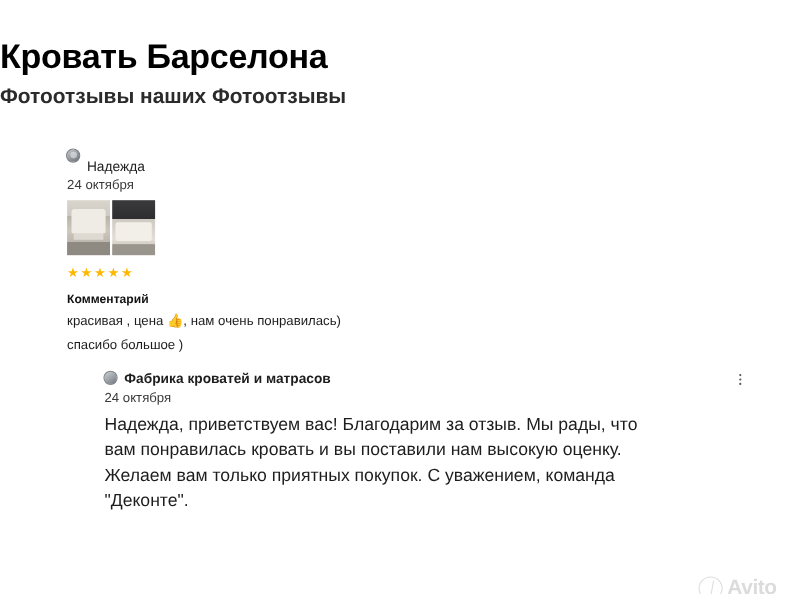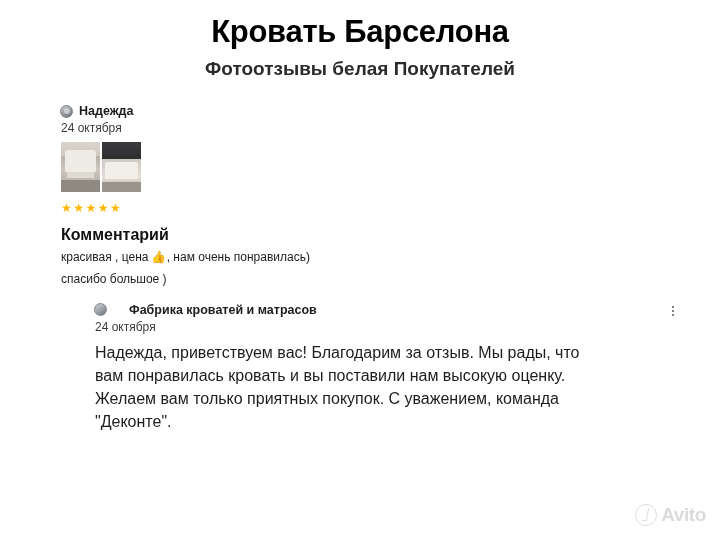--- a/index.html
+++ b/index.html
@@ -17,22 +17,22 @@
   }
 
   .page {
     width: 720px;
     height: 540px;
     position: relative;
   }
 
   
   .header {
-    text-align: center;
     padding-top: 14px;
+    margin-top: 20px;
   }
   .header-title {
     font-size: 31px;
     font-weight: bold;
     letter-spacing: -0.3px;
     color: #000000;
     line-height: 1.15;
     margin: 0;
   }
   .header-subtitle {
@@ -71,22 +71,23 @@
     left: 3px;
     top: 2px;
     width: 6px;
     height: 6px;
     border-radius: 50%;
     background: #f0f1f2;
     opacity: .55;
   }
   .author-name {
     font-size: 12.5px;
-    font-weight: bold;
-    color: #1d1d1d;
+    font-weight: normal;
+    color: #1d1d1d;
+    margin-top: 20px;
   }
   .review-date {
     font-size: 12px;
     color: #3a3a3a;
     margin-top: 3px;
     margin-left: 1px;
   }
 
   
   .photos {
@@ -156,21 +157,21 @@
     letter-spacing: 1.5px;
     line-height: 1;
   }
   .deal-text {
     font-size: 12px;
     color: #1d1d1d;
   }
 
   
   .comment-title {
-    font-size: 16px;
+    font-size: 11px;
     font-weight: bold;
     color: #111;
     margin-top: 12px;
     margin-left: 1px;
   }
   .comment-line {
     font-size: 12px;
     color: #1d1d1d;
     margin-top: 5px;
     margin-left: 1px;
@@ -180,21 +181,21 @@
   
   .reply {
     margin-top: 16px;
     margin-left: 34px;
     position: relative;
     padding-right: 20px;
   }
   .reply-author-row {
     display: flex;
     align-items: center;
-    gap: 22px;
+    gap: 6px;
   }
   .reply-avatar {
     width: 13px;
     height: 13px;
     border-radius: 50%;
     background: linear-gradient(145deg, #cfd2d6 0%, #9aa0a6 55%, #70757a 100%);
     border: 1px solid #80858b;
     box-sizing: border-box;
     flex: 0 0 auto;
   }
@@ -272,21 +273,21 @@
     letter-spacing: -0.4px;
   }
 </style>
 </head>
 <body>
 
 <div class="page">
 
   <div class="header">
     <div class="header-title">Кровать Барселона</div>
-    <div class="header-subtitle">Фотоотзывы белая Покупателей</div>
+    <div class="header-subtitle">Фотоотзывы наших Фотоотзывы</div>
   </div>
 
   <div class="review">
 
     <div class="author-row">
       <span class="avatar"></span>
       <span class="author-name">Надежда</span>
     </div>
 
     <div class="review-date">24 октября</div>

